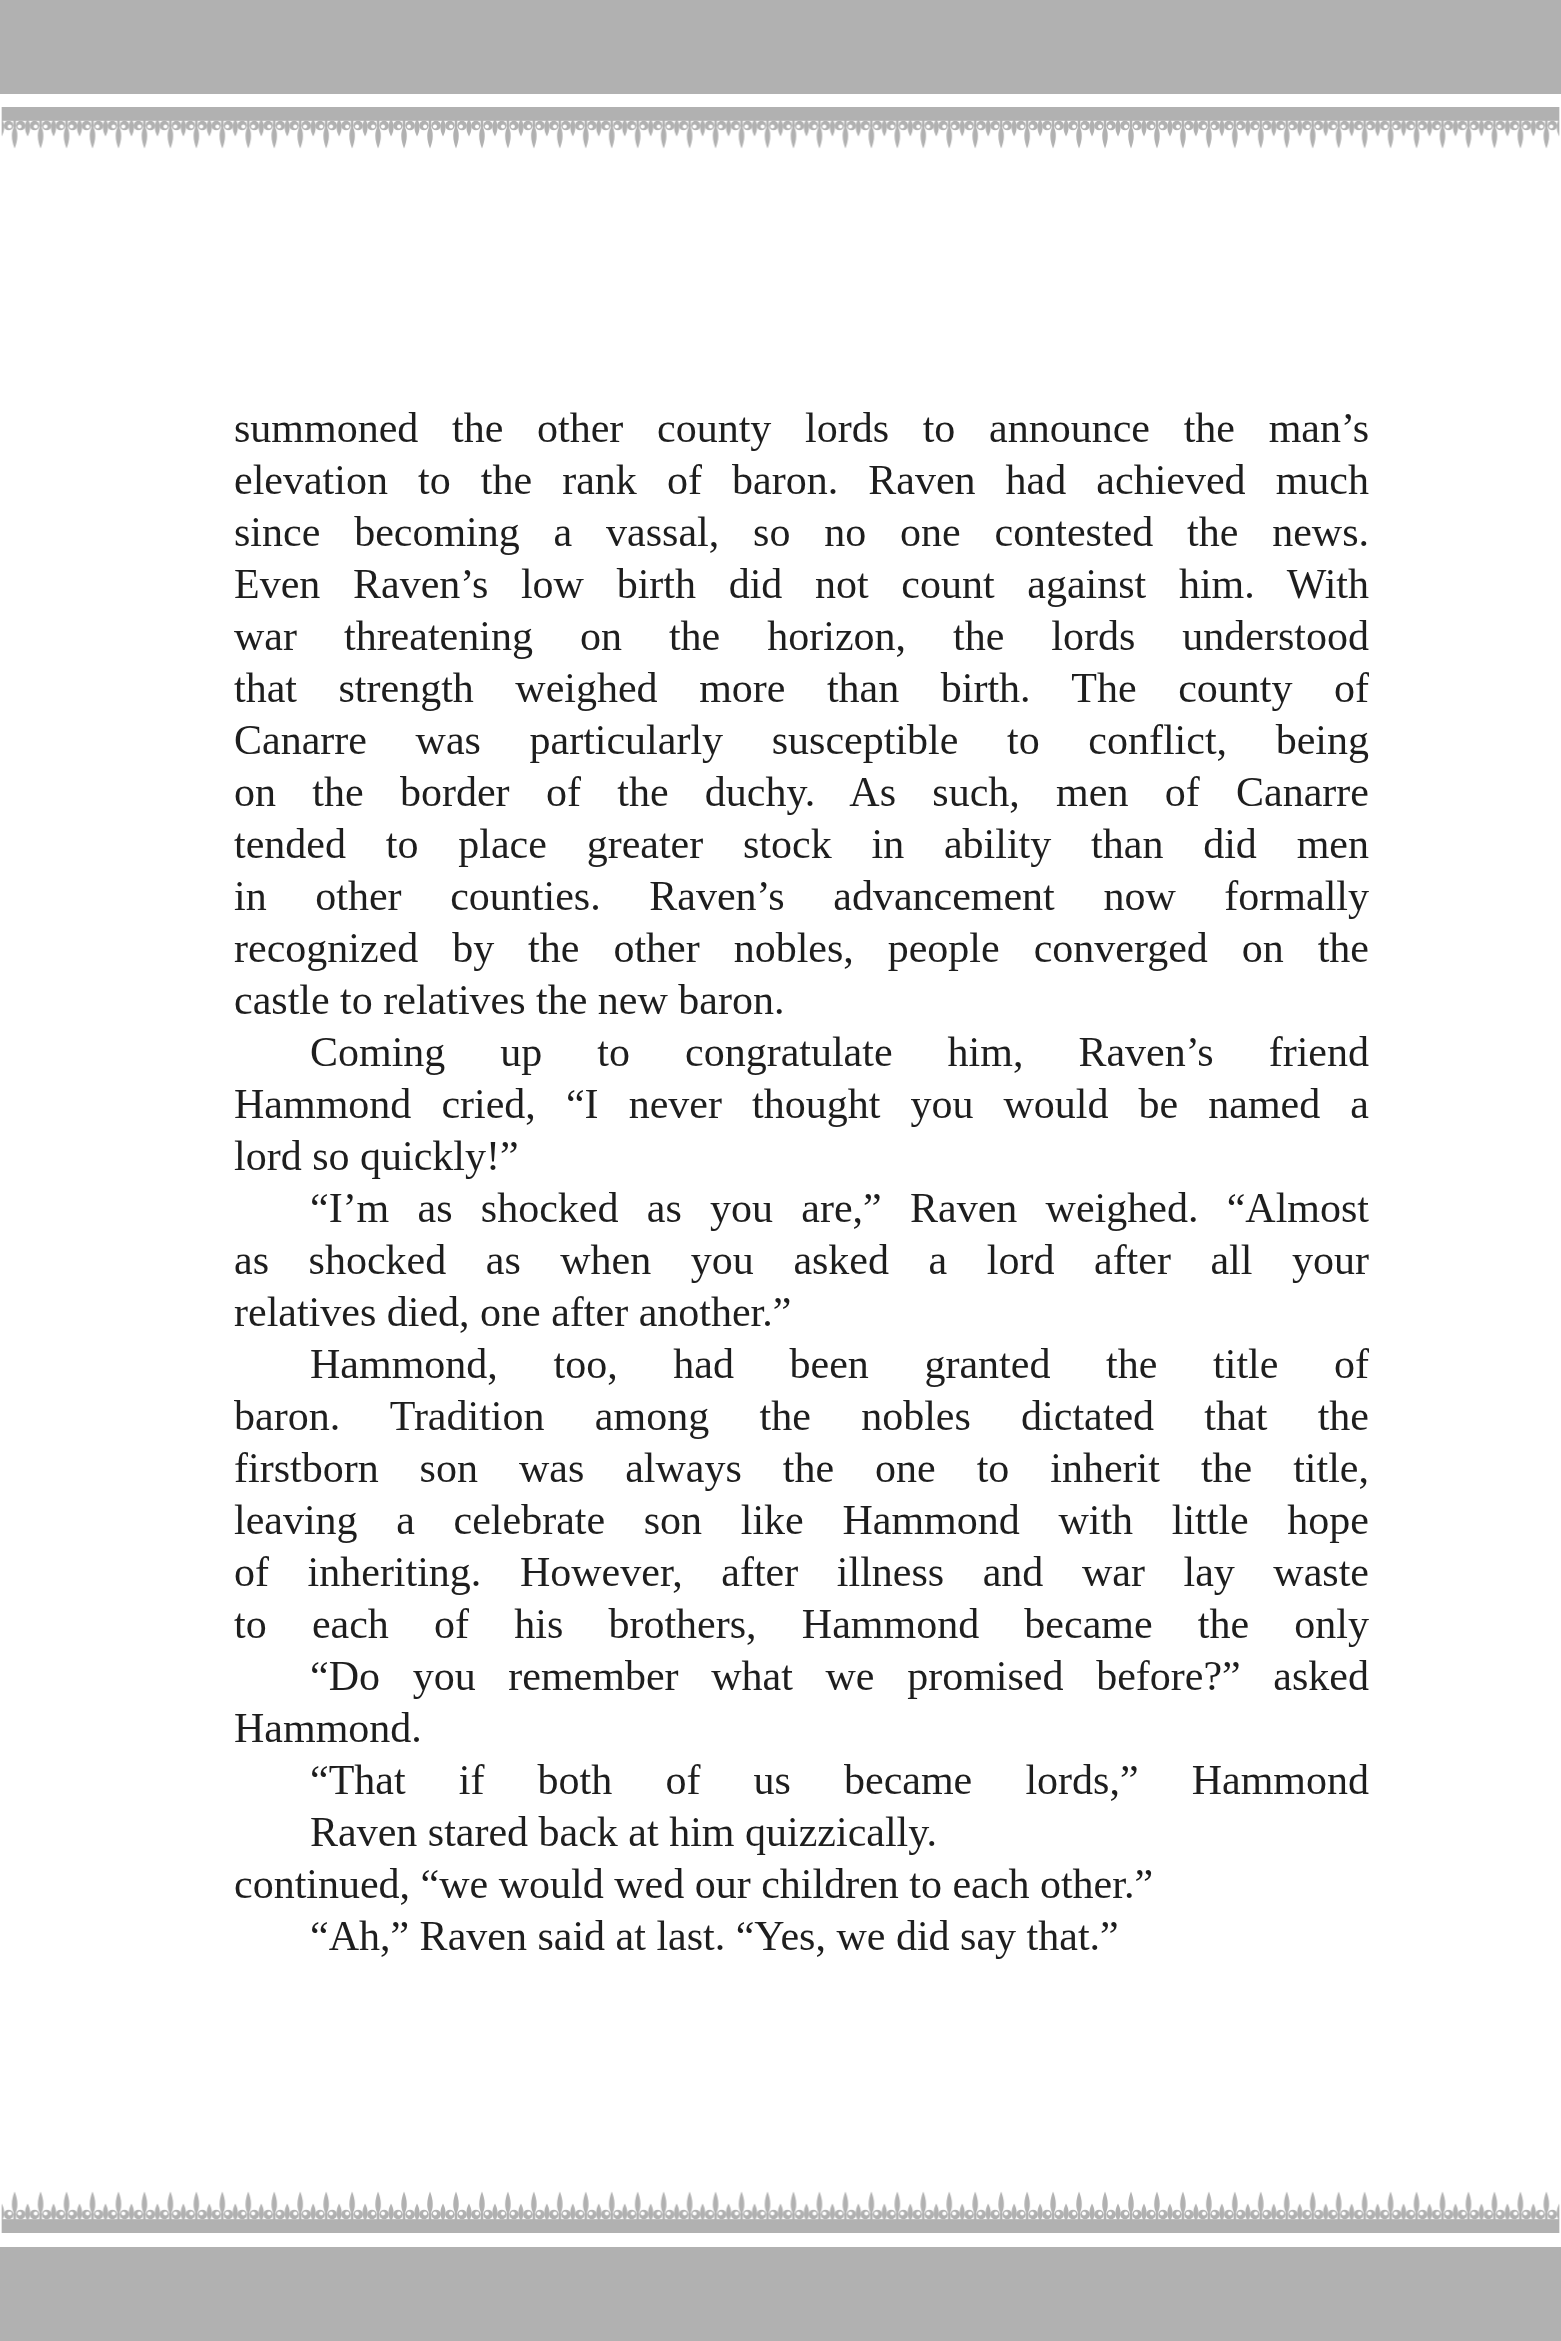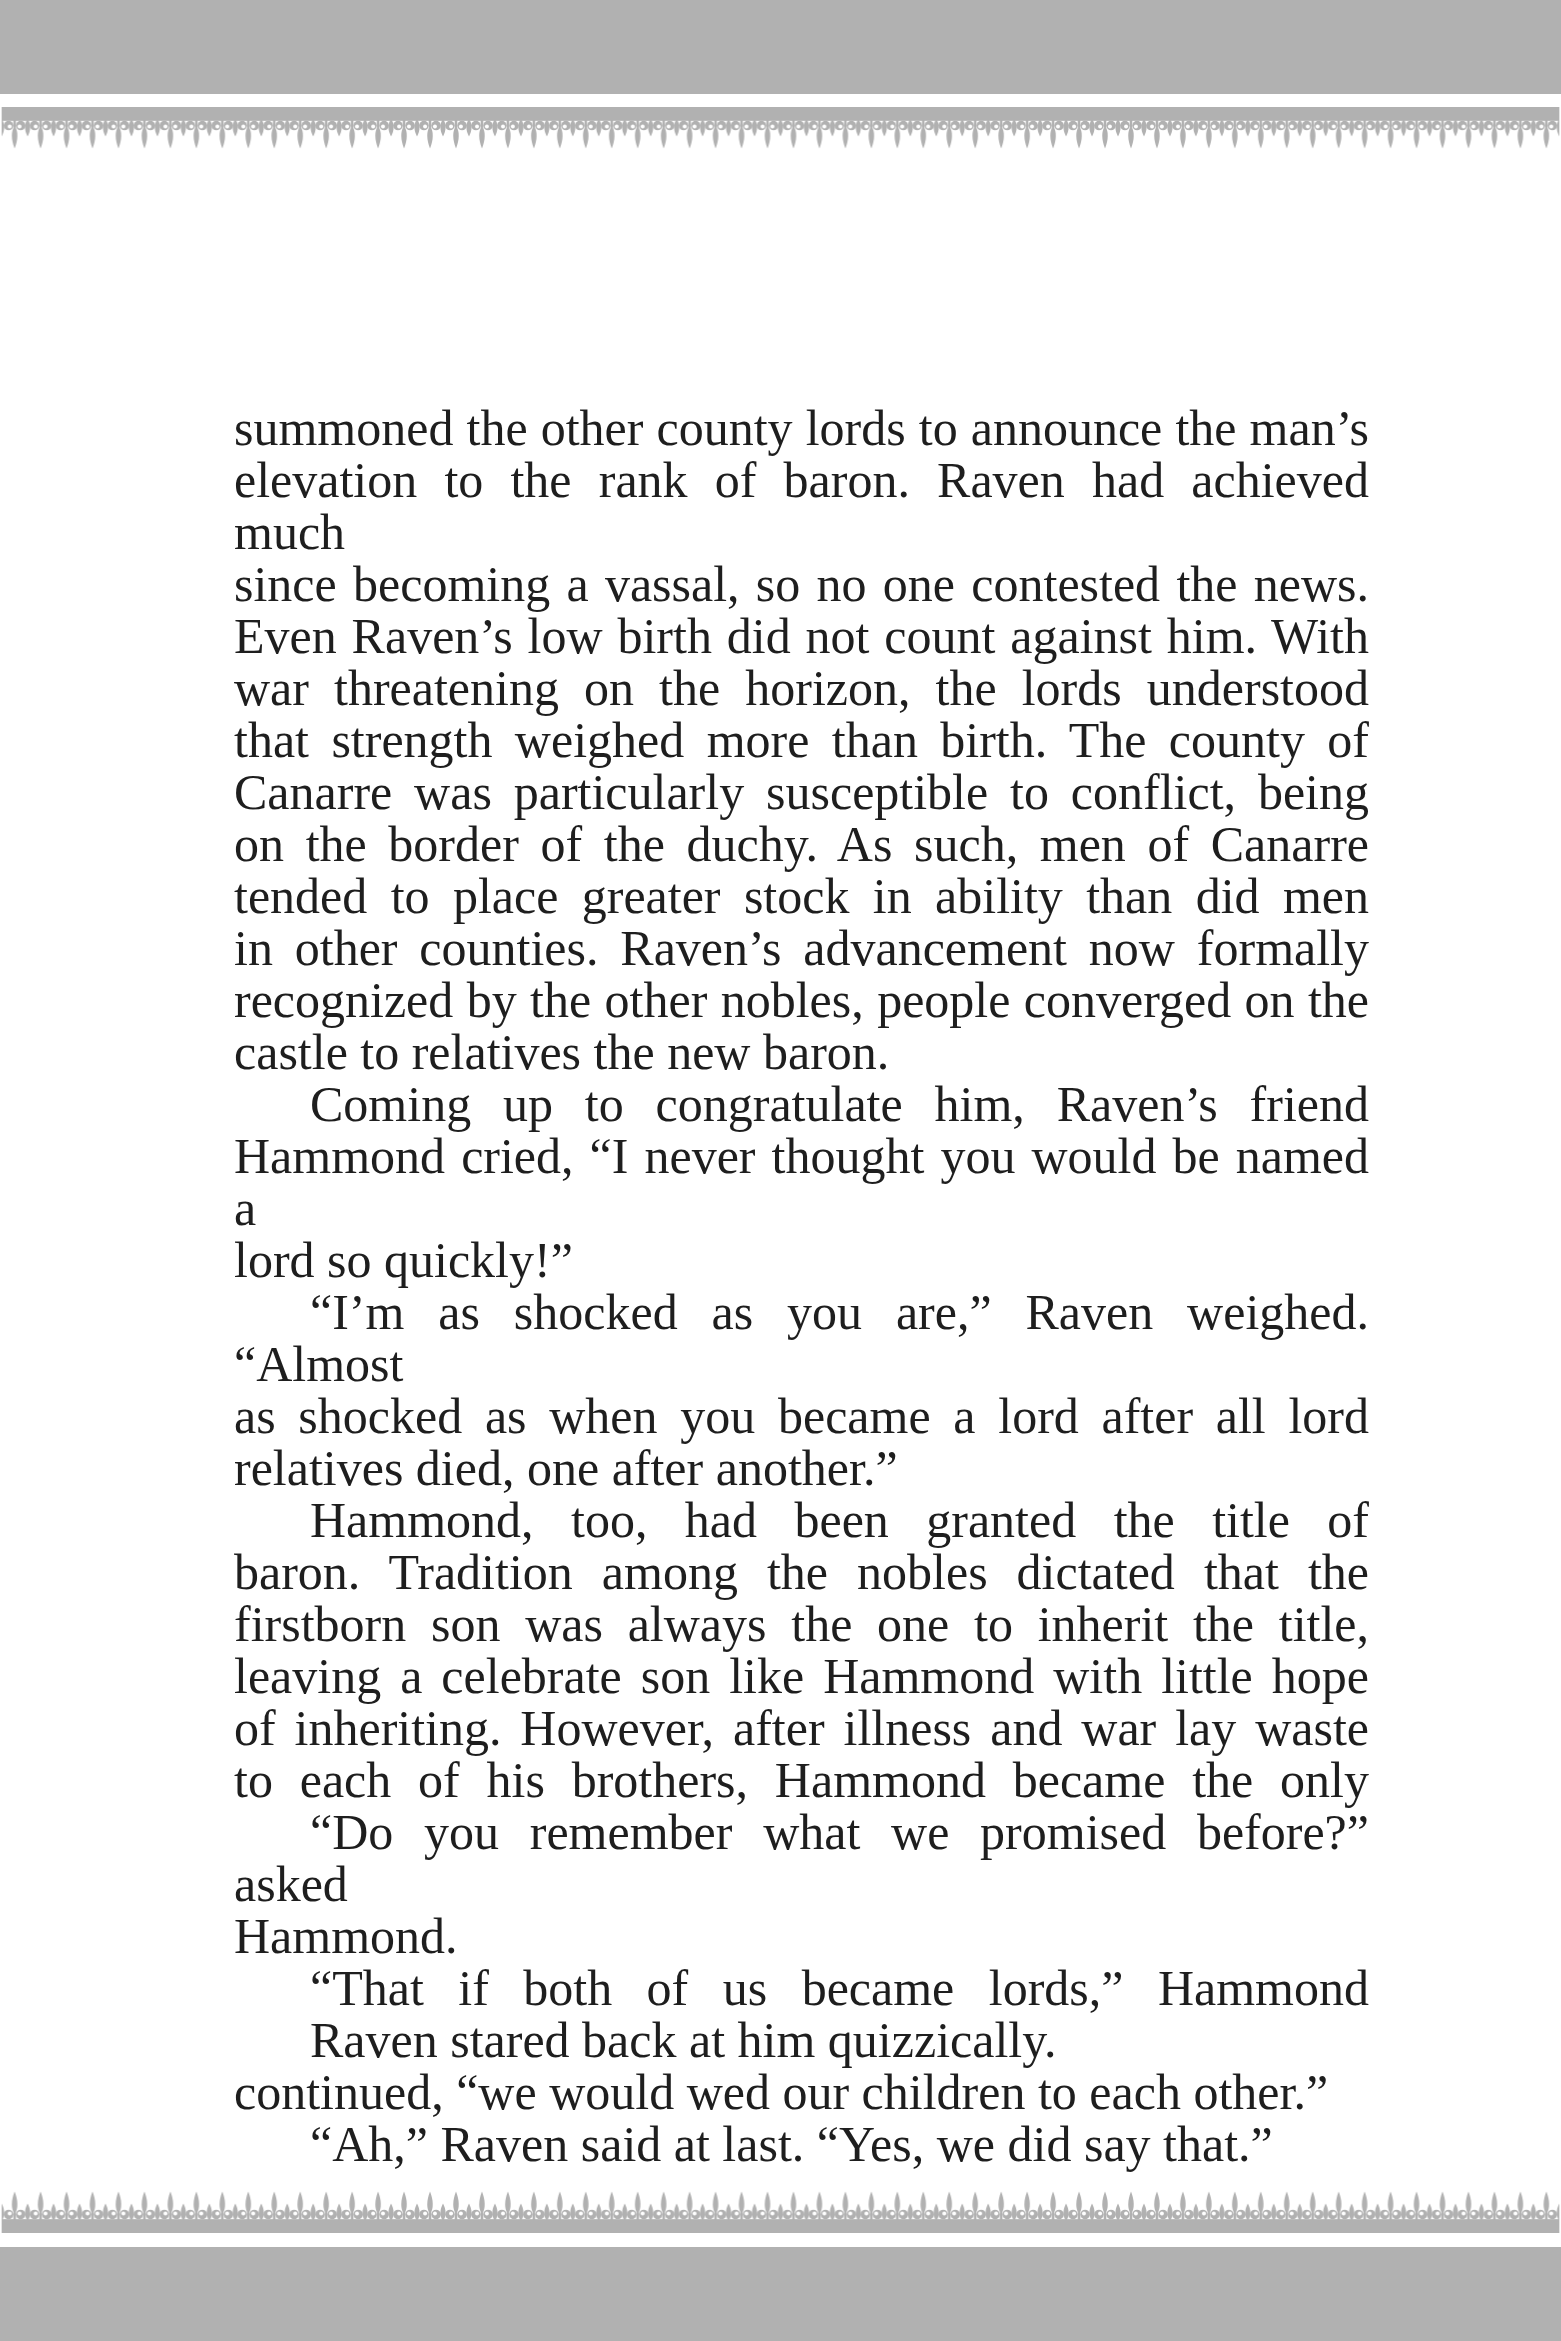--- a/index.html
+++ b/index.html
@@ -38,21 +38,21 @@
     position: absolute;
     left: 0; top: 2247px;
     width: 1561px; height: 95px;
     background: var(--chrome);
   }
   .content {
     position: absolute;
     left: 234px; top: 402px;
     width: 1135px;
     color: var(--ink);
-    font-size: 50px;
+    font-size: 42px;
     line-height: 52px;
   }
   .line {
     text-align: justify;
     text-align-last: left;
   }
   .line.justify {
     text-align-last: justify;
   }
   .line.indent {
@@ -98,21 +98,21 @@
     <div class="line justify">Canarre was particularly susceptible to conflict, being</div>
     <div class="line justify">on the border of the duchy. As such, men of Canarre</div>
     <div class="line justify">tended to place greater stock in ability than did men</div>
     <div class="line justify">in other counties. Raven’s advancement now formally</div>
     <div class="line justify">recognized by the other nobles, people converged on the</div>
     <div class="line">castle to relatives the new baron.</div>
     <div class="line justify indent">Coming up to congratulate him, Raven’s friend</div>
     <div class="line justify">Hammond cried, “I never thought you would be named a</div>
     <div class="line">lord so quickly!”</div>
     <div class="line justify indent">“I’m as shocked as you are,” Raven weighed. “Almost</div>
-    <div class="line justify">as shocked as when you became a lord after all lord</div>
+    <div class="line justify">as shocked as when you asked a lord after all your</div>
     <div class="line">relatives died, one after another.”</div>
     <div class="line justify indent">Hammond, too, had been granted the title of</div>
     <div class="line justify">baron. Tradition among the nobles dictated that the</div>
     <div class="line justify">firstborn son was always the one to inherit the title,</div>
     <div class="line justify">leaving a celebrate son like Hammond with little hope</div>
     <div class="line justify">of inheriting. However, after illness and war lay waste</div>
     <div class="line justify">to each of his brothers, Hammond became the only</div>
     <div class="line justify indent">“Do you remember what we promised before?” asked</div>
     <div class="line">Hammond.</div>
     <div class="line justify indent">“That if both of us became lords,” Hammond</div>

